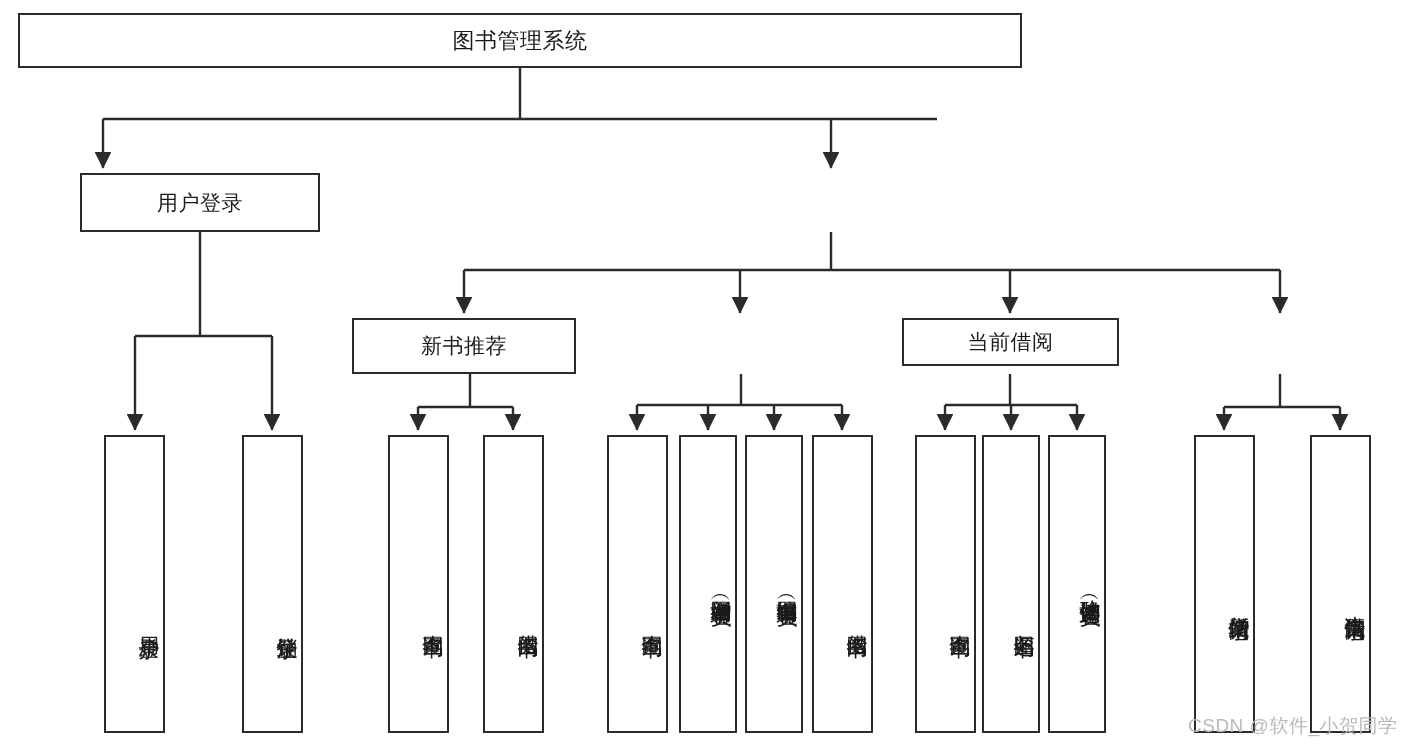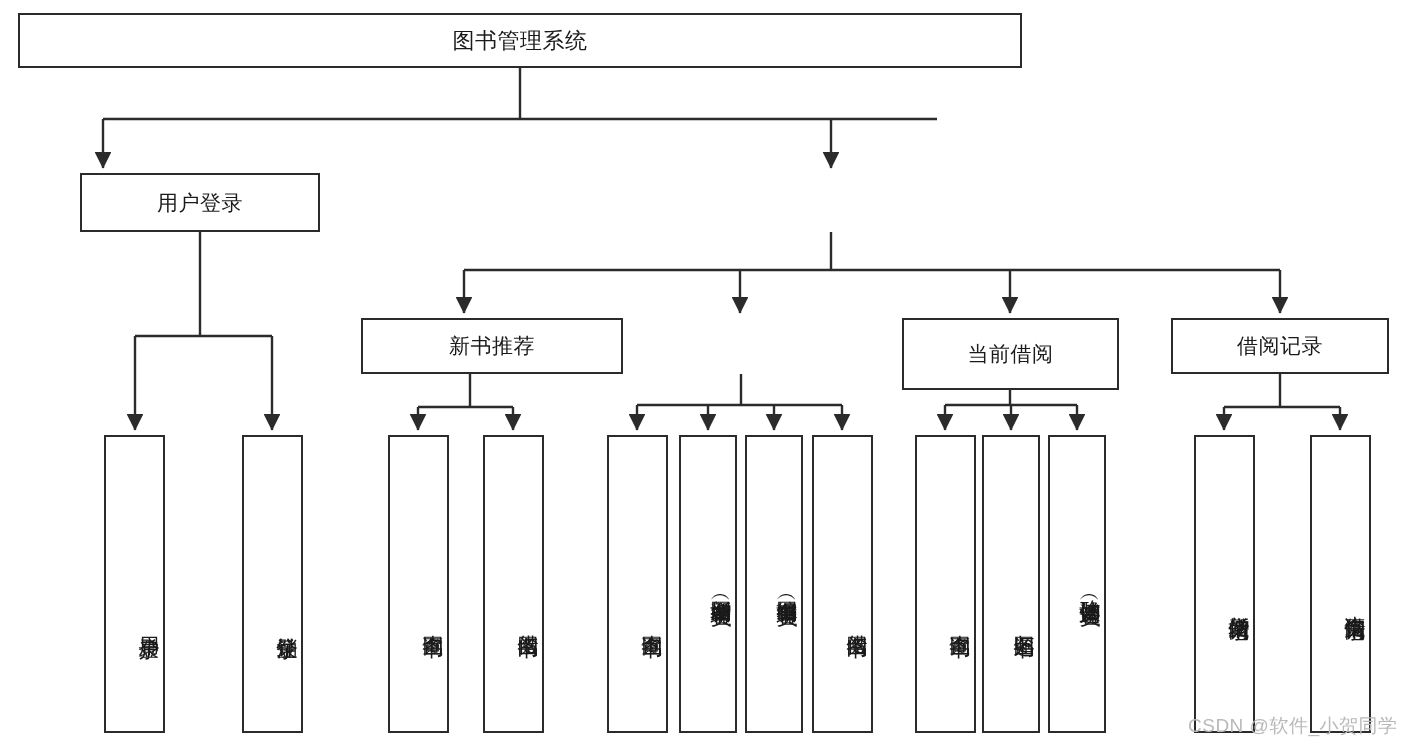--- a/index.html
+++ b/index.html
@@ -118,28 +118,25 @@
   </svg>
 
   <div class="node horiz title" style="left:18px; top:13px; width:1004px; height:55px;">
     <span>图书管理系统</span>
   </div>
 
   <div class="node horiz" style="left:80px; top:173px; width:240px; height:59px;">
     <span>用户登录</span>
   </div>
 
-  <div class="node horiz" style="left:361px; top:318px; width:262px; height:56px;">
+  <div class="node horiz" style="left:352px; top:318px; width:224px; height:56px;">
     <span>新书推荐</span>
   </div>
-  <div class="node horiz" style="left:902px; top:318px; width:217px; height:72px;">
+  <div class="node horiz" style="left:902px; top:318px; width:217px; height:48px;">
     <span>当前借阅</span>
-  </div>
-  <div class="node horiz" style="left:1171px; top:318px; width:218px; height:56px;">
-    <span>借阅记录</span>
   </div>
 
   <div class="node vert" style="left:104px; top:435px; width:61px; height:298px; padding-top:75px;">
     <span>用户登录</span>
   </div>
   <div class="node vert" style="left:242px; top:435px; width:61px; height:298px; padding-top:75px;">
     <span>注销登录</span>
   </div>
   <div class="node vert" style="left:388px; top:435px; width:61px; height:298px; padding-top:72px;">
     <span>查询图书</span>

